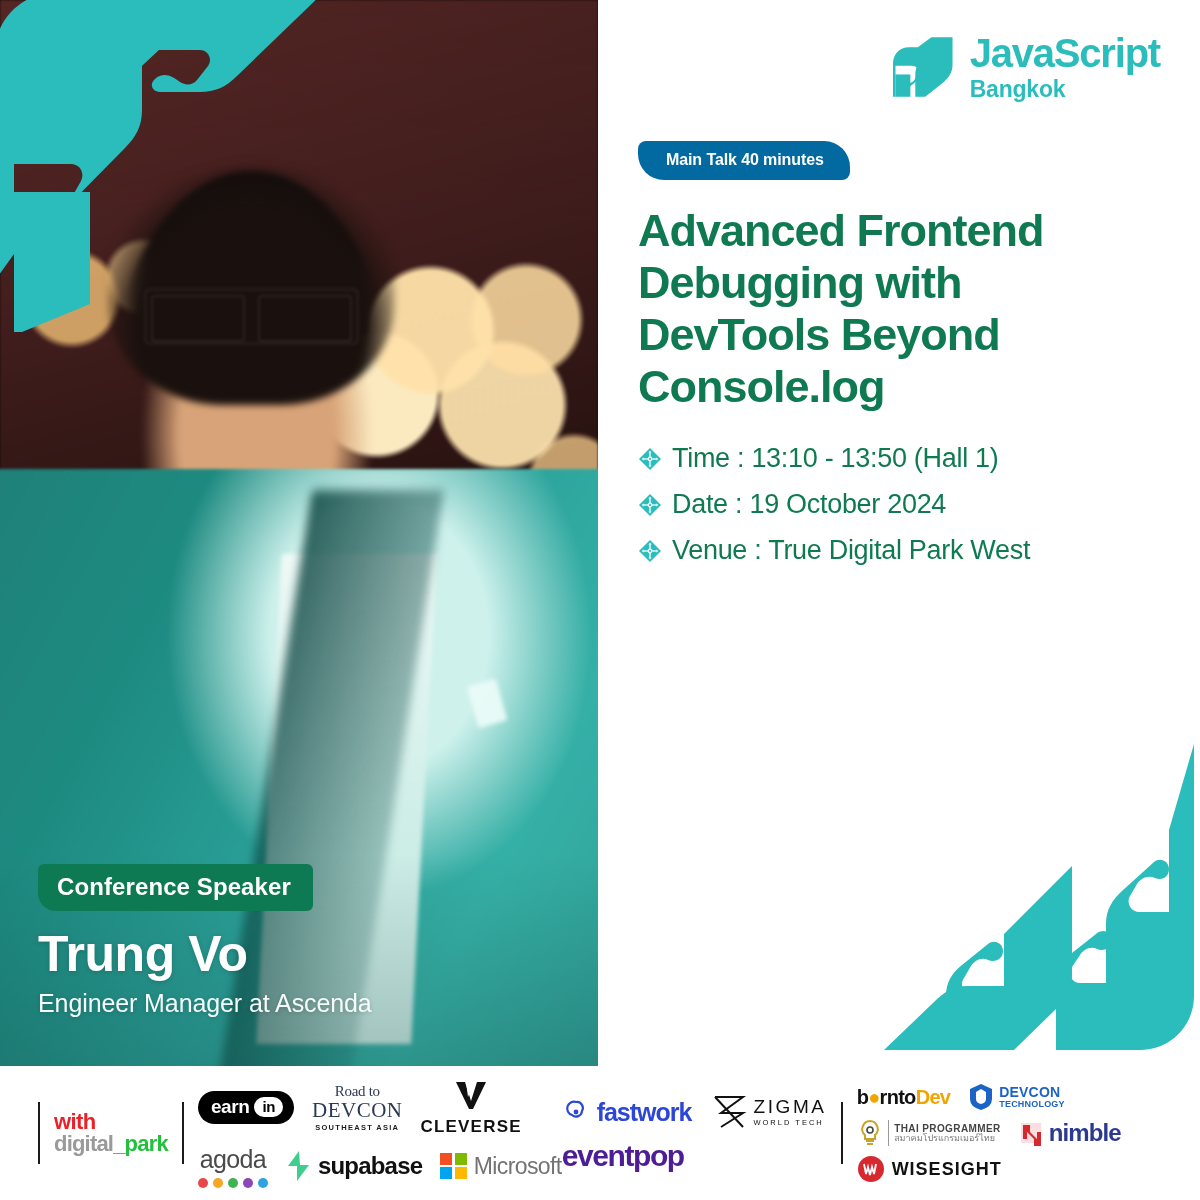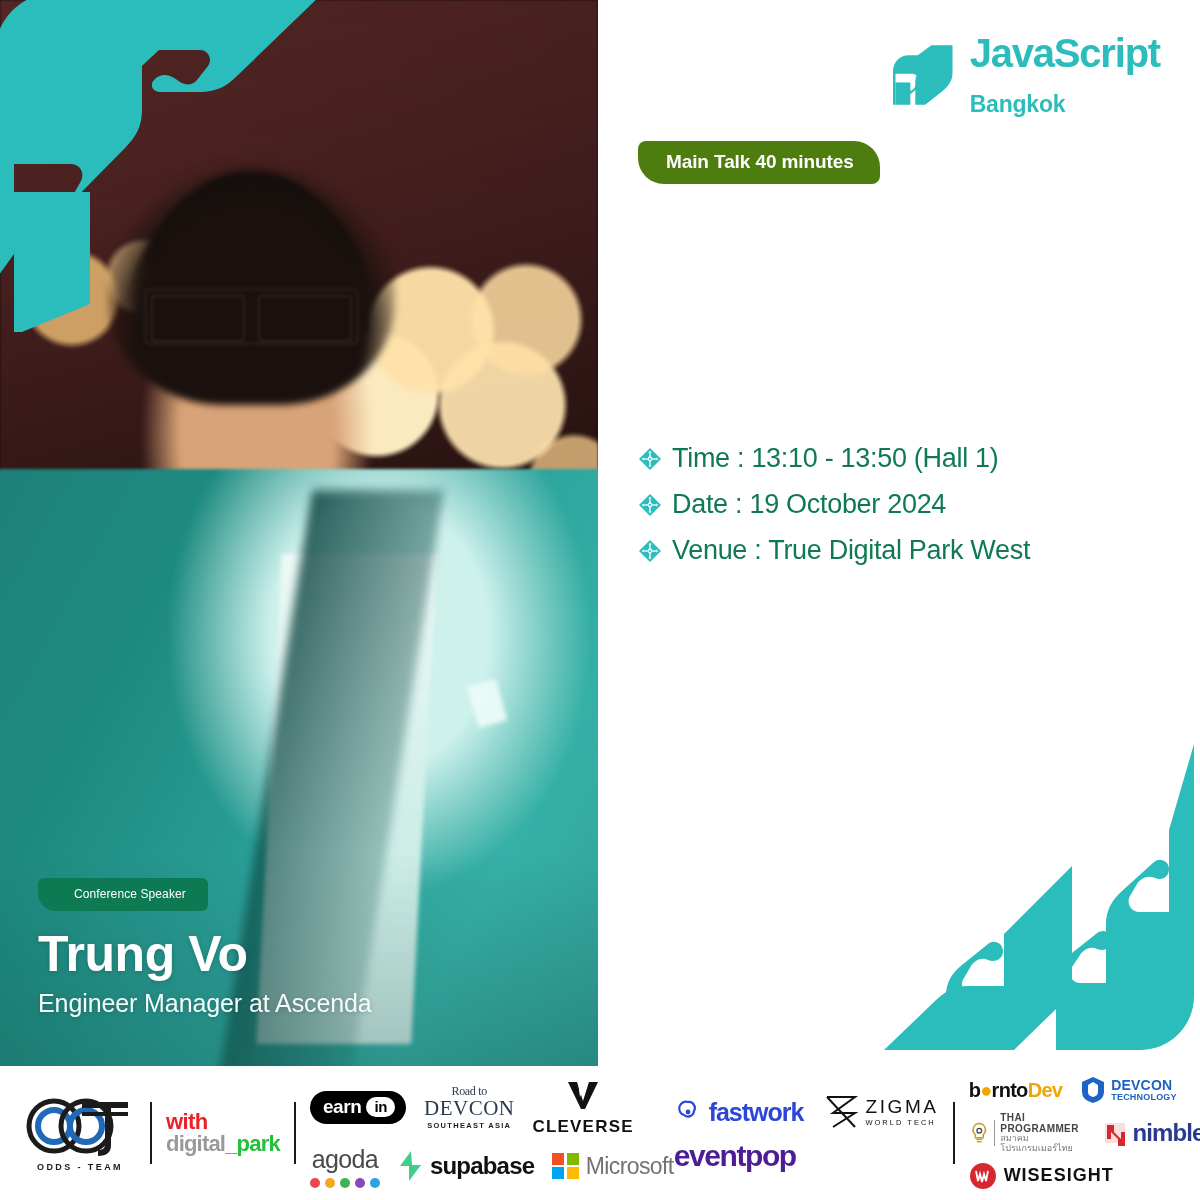--- a/index.html
+++ b/index.html
@@ -150,24 +150,24 @@
   
   .speaker-block {
     position:absolute;
     left:38px; bottom:48px;
     width:520px;
   }
   .speaker-badge {
     display:inline-block;
     background:#0d7a54;
     color:#ffffff;
-    font-size:12px;
-    font-weight:normal;
+    font-size:24px;
+    font-weight:bold;
     letter-spacing:0.1px;
-    padding:9px 22px 10px 36px;
+    padding:9px 22px 10px 19px;
     border-radius:6px 6px 6px 18px;
     margin-bottom:16px;
   }
   .speaker-name {
     color:#ffffff;
     font-size:50px;
     font-weight:bold;
     letter-spacing:-0.4px;
     line-height:1.08;
     margin-bottom:8px;
@@ -204,29 +204,29 @@
     color:#2bbcbc;
     letter-spacing:-1.2px;
     display:block;
   }
   .brand-sub {
     font-size:23px;
     font-weight:bold;
     color:#2bbcbc;
     letter-spacing:-0.2px;
     display:block;
-    margin-top:20px;
+    margin-top:5px;
   }
 
   .talk-badge {
     position:absolute;
     left:40px; top:141px;
-    background:#4d7c0f;
+    background:#0369a1;
     color:#ffffff;
-    font-size:19px;
+    font-size:16px;
     font-weight:bold;
     letter-spacing:-0.1px;
     padding:10px 26px 11px 28px;
     border-radius:8px 26px 8px 26px;
   }
 
   .talk-title {
     position:absolute;
     left:40px; top:205px;
     width:440px;
@@ -305,21 +305,21 @@
     background:#000; color:#fff; border-radius:999px;
     font-size:19px; font-weight:bold; padding:5px 11px 6px 13px;
     display:flex; align-items:center; gap:5px; letter-spacing:-0.4px;
   }
   .earnin .pill {
     background:#fff; color:#000; border-radius:999px;
     padding:1px 8px 2px; font-size:15px; font-weight:bold;
   }
 
   .devcon { display:flex; flex-direction:column; align-items:center; line-height:1.0; }
-  .devcon-1 { font-family:"Liberation Serif", serif; font-size:12px; color:#2b3a52; letter-spacing:-0.3px; }
+  .devcon-1 { font-family:"Liberation Serif", serif; font-size:15px; color:#2b3a52; letter-spacing:-0.3px; }
   .devcon-2 { font-family:"Liberation Serif", serif; font-size:21px; color:#2b3a52; letter-spacing:0.5px; margin-top:1px; }
   .devcon-3 { font-size:7.5px; font-weight:bold; color:#1b1b1b; letter-spacing:1.3px; margin-top:3px; }
 
   .cleverse { display:flex; align-items:center; gap:6px;flex-direction:column; }
   .cleverse-txt { font-size:17px; font-weight:bold; color:#111; letter-spacing:1.2px; }
 
   .agoda-wrap { display:flex; flex-direction:column; align-items:center; gap:4px; }
   .agoda-txt { font-size:25px; color:#4a4a4a; letter-spacing:-0.6px; }
   .agoda-dots { display:flex; gap:5px; }
   .agoda-dots span { width:10px; height:10px; border-radius:50%; display:block; }
@@ -475,20 +475,21 @@
           Z"></path>
       </svg>
       <div class="brand-text">
         <span class="brand-title">JavaScript</span>
         <span class="brand-sub">Bangkok</span>
       </div>
     </div>
 
     <div class="talk-badge">Main Talk 40 minutes</div>
 
+    <h1 class="talk-title">Advanced Frontend Debugging with DevTools Beyond Console.log</h1>
 
     <div class="details">
 
       <div class="detail-row">
         <svg class="detail-icon" viewBox="0 0 24 24">
           <path fill="#2bbcbc" d="M12 1 L23 12 L12 23 L1 12 Z"></path>
           <path fill="#ffffff" d="M11.2 5 h1.6 v14 h-1.6 Z M5 11.2 h14 v1.6 h-14 Z" opacity="0.85"></path>
           <circle cx="12" cy="12" r="2.4" fill="#ffffff" opacity="0.9"></circle>
           <circle cx="12" cy="12" r="1.1" fill="#2bbcbc"></circle>
           <path fill="#ffffff" opacity="0.8" d="M12 3.6 l1.7 2 h-3.4 Z M12 20.4 l-1.7 -2 h3.4 Z M3.6 12 l2 -1.7 v3.4 Z M20.4 12 l-2 1.7 v-3.4 Z"></path>
@@ -570,32 +571,20 @@
         L 70 268
         C 80 258 90 252 104 252
         L 140 252
         Z"></path>
     </svg>
   </div>
 
   <div class="sponsor-bar">
 
     <div class="sponsor-group">
-      <div class="odds-wrap">
-        <svg width="112" height="62" viewBox="0 0 112 62">
-          <circle cx="30" cy="31" r="25" fill="none" stroke="#1b1b1b" stroke-width="5"></circle>
-          <circle cx="30" cy="31" r="16" fill="none" stroke="#1f69b8" stroke-width="6"></circle>
-          <circle cx="62" cy="31" r="25" fill="none" stroke="#1b1b1b" stroke-width="5"></circle>
-          <circle cx="62" cy="31" r="16" fill="none" stroke="#1f69b8" stroke-width="6"></circle>
-          <path d="M58 10 H104" stroke="#1b1b1b" stroke-width="6" fill="none"></path>
-          <path d="M58 19 H104" stroke="#1b1b1b" stroke-width="4" fill="none"></path>
-          <path d="M84 10 V50 q0 8 -10 8" stroke="#1b1b1b" stroke-width="6" fill="none"></path>
-        </svg>
-        <div class="odds-label">ODDS - TEAM</div>
-      </div>
 
       <div class="sponsor-sep"></div>
 
       <div class="tdp">
         <span class="tdp-true">with</span>
         <span class="tdp-dp"><span>digital</span><i>_park</i></span>
       </div>
     </div>
 
     <div class="sponsor-sep"></div>

